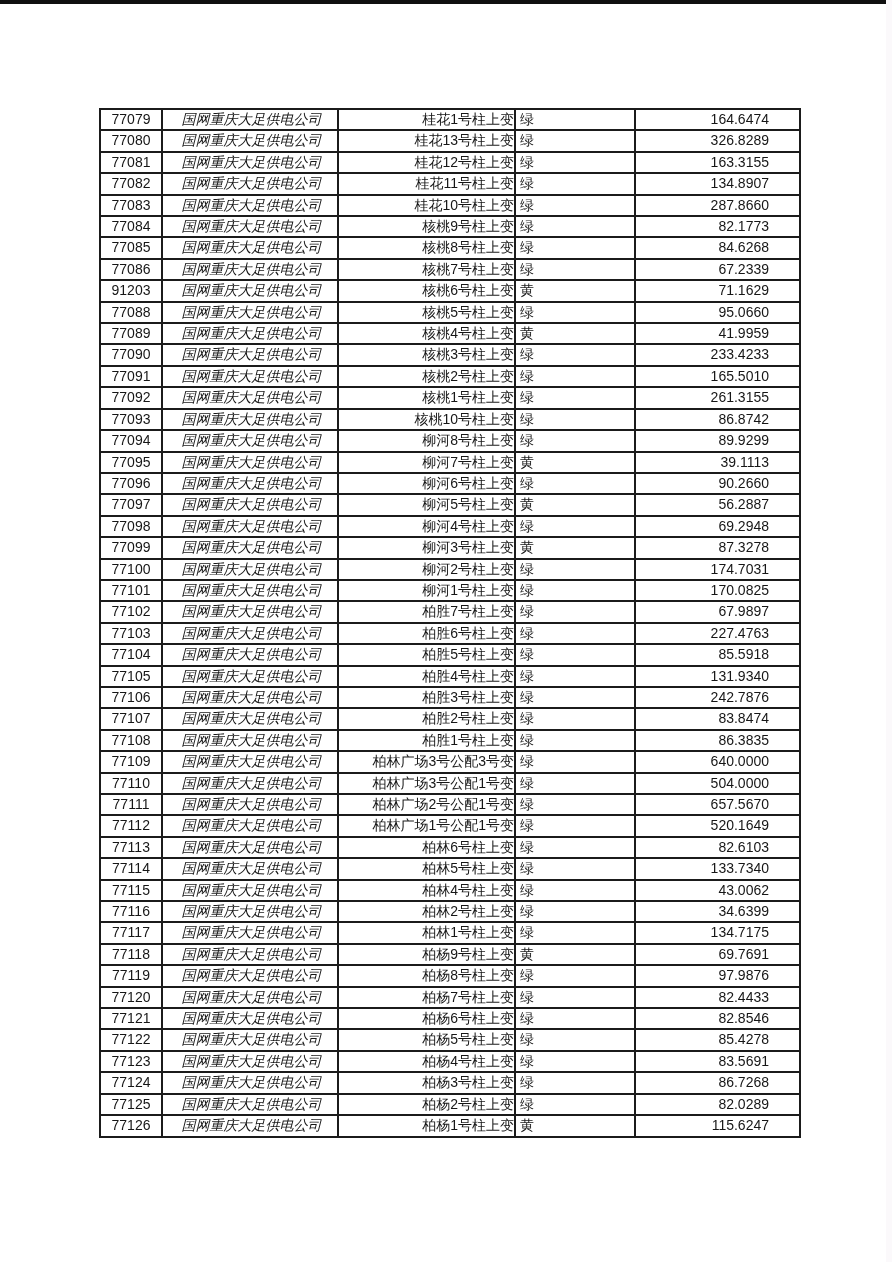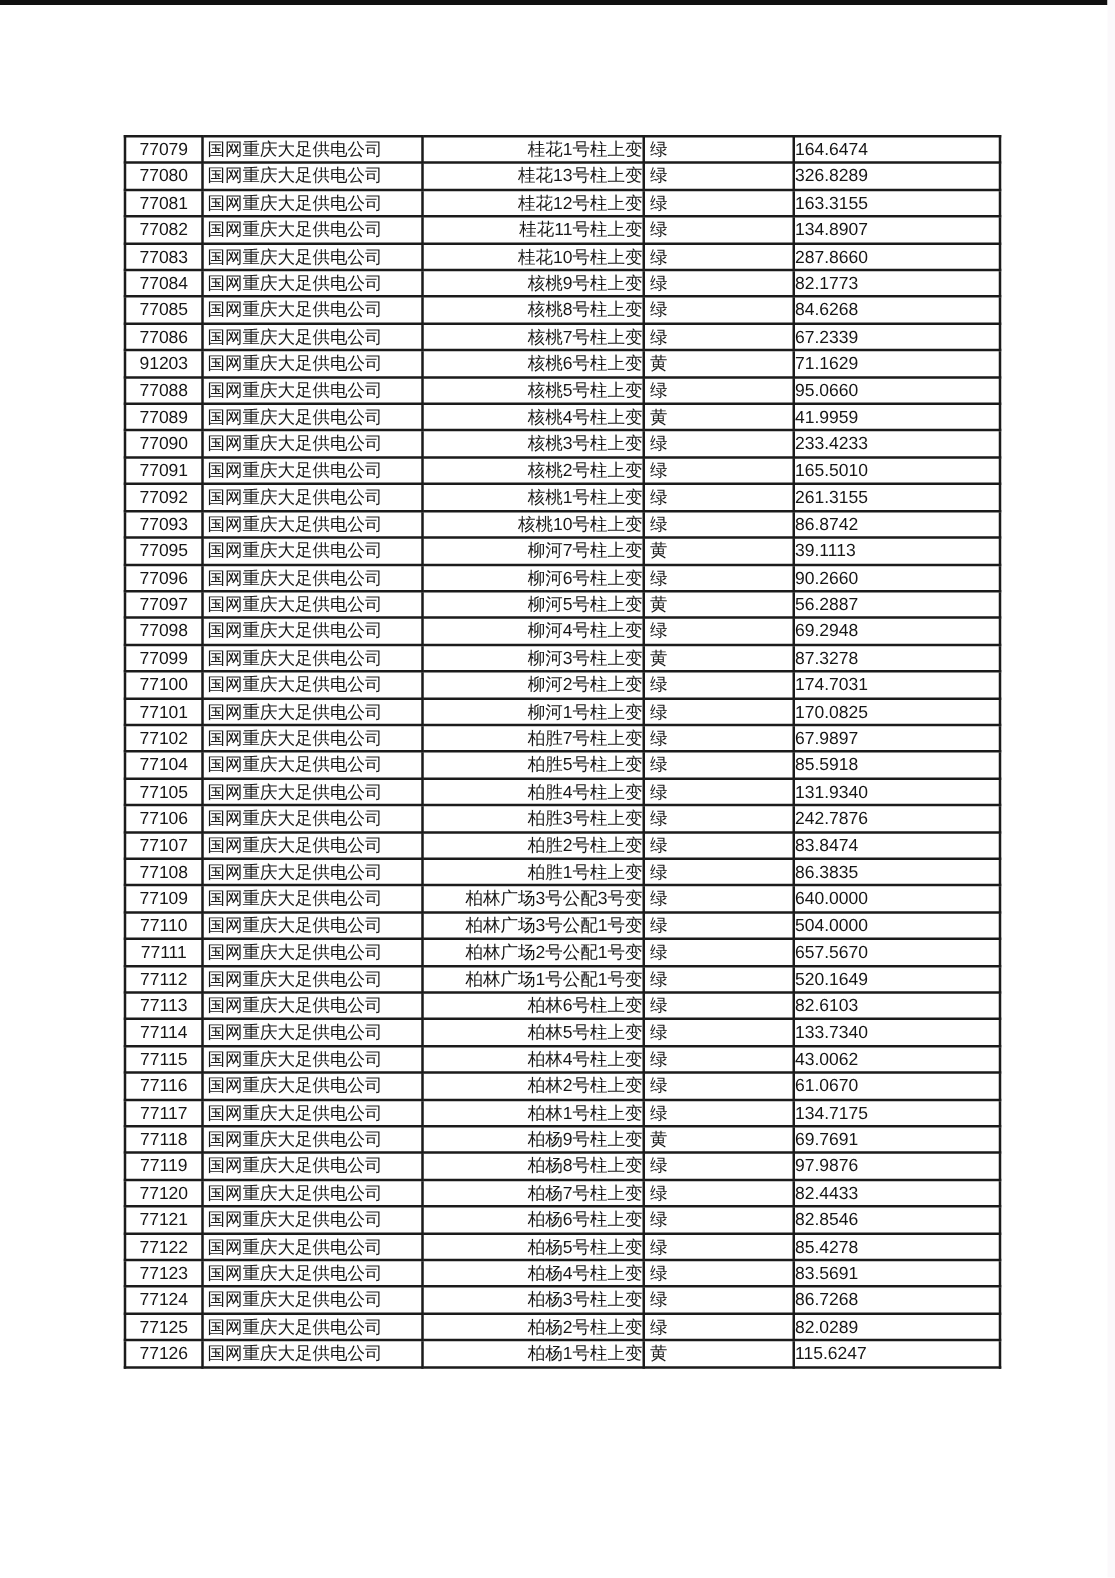--- a/index.html
+++ b/index.html
@@ -42,24 +42,24 @@
     border: 2px solid #1b1b1b;
     height: 19.4px;
     line-height: 19.4px;
     padding: 0;
     font-size: 14px;
     color: #161616;
     white-space: nowrap;
     overflow: hidden;
   }
   .col-id     { text-align: center; }
-  .col-company{ text-align: left; padding-left: 3px !important; }
+  .col-company{ text-align: center; padding-left: 3px !important; font-style: italic; }
   .col-name   { text-align: right; padding-left: 3px !important; }
   .col-status { text-align: left; padding-left: 4px !important; }
-  .col-value  { padding-right: 30px !important; }
+  .col-value  { text-align: right; padding-right: 30px !important; }
 </style>
 </head>
 <body>
 
 <div class="page">
   <div class="top-bar"></div>
   <div class="edge-shade"></div>
   <table class="data-table">
     <colgroup>
       <col style="width:62px">
@@ -168,20 +168,27 @@
           <td class="col-value">261.3155</td>
         </tr>
         <tr>
           <td class="col-id">77093</td>
           <td class="col-company">国网重庆大足供电公司</td>
           <td class="col-name">核桃10号柱上变</td>
           <td class="col-status">绿</td>
           <td class="col-value">86.8742</td>
         </tr>
         <tr>
+          <td class="col-id">77094</td>
+          <td class="col-company">国网重庆大足供电公司</td>
+          <td class="col-name">柳河8号柱上变</td>
+          <td class="col-status">绿</td>
+          <td class="col-value">89.9299</td>
+        </tr>
+        <tr>
           <td class="col-id">77095</td>
           <td class="col-company">国网重庆大足供电公司</td>
           <td class="col-name">柳河7号柱上变</td>
           <td class="col-status">黄</td>
           <td class="col-value">39.1113</td>
         </tr>
         <tr>
           <td class="col-id">77096</td>
           <td class="col-company">国网重庆大足供电公司</td>
           <td class="col-name">柳河6号柱上变</td>
@@ -224,20 +231,27 @@
           <td class="col-value">170.0825</td>
         </tr>
         <tr>
           <td class="col-id">77102</td>
           <td class="col-company">国网重庆大足供电公司</td>
           <td class="col-name">柏胜7号柱上变</td>
           <td class="col-status">绿</td>
           <td class="col-value">67.9897</td>
         </tr>
         <tr>
+          <td class="col-id">77103</td>
+          <td class="col-company">国网重庆大足供电公司</td>
+          <td class="col-name">柏胜6号柱上变</td>
+          <td class="col-status">绿</td>
+          <td class="col-value">227.4763</td>
+        </tr>
+        <tr>
           <td class="col-id">77104</td>
           <td class="col-company">国网重庆大足供电公司</td>
           <td class="col-name">柏胜5号柱上变</td>
           <td class="col-status">绿</td>
           <td class="col-value">85.5918</td>
         </tr>
         <tr>
           <td class="col-id">77105</td>
           <td class="col-company">国网重庆大足供电公司</td>
           <td class="col-name">柏胜4号柱上变</td>
@@ -312,21 +326,21 @@
           <td class="col-company">国网重庆大足供电公司</td>
           <td class="col-name">柏林4号柱上变</td>
           <td class="col-status">绿</td>
           <td class="col-value">43.0062</td>
         </tr>
         <tr>
           <td class="col-id">77116</td>
           <td class="col-company">国网重庆大足供电公司</td>
           <td class="col-name">柏林2号柱上变</td>
           <td class="col-status">绿</td>
-          <td class="col-value">61.0670</td>
+          <td class="col-value">34.6399</td>
         </tr>
         <tr>
           <td class="col-id">77117</td>
           <td class="col-company">国网重庆大足供电公司</td>
           <td class="col-name">柏林1号柱上变</td>
           <td class="col-status">绿</td>
           <td class="col-value">134.7175</td>
         </tr>
         <tr>
           <td class="col-id">77118</td>

